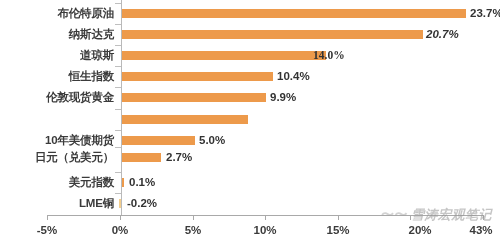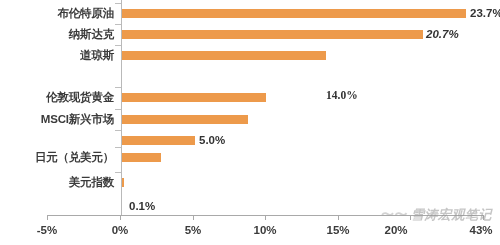--- a/index.html
+++ b/index.html
@@ -160,74 +160,88 @@
       <div class="tick-mark"></div>
       <div class="cat-label">纳斯达克</div>
       <div class="bar" style="left:122px;width:300.8px;"></div>
       <div class="val-label" style="left:426px;font-style:italic;">20.7%</div>
     </div>
 
     <div class="row" style="top:45.2px;font-family:Liberation Serif, serif;">
       <div class="tick-mark"></div>
       <div class="cat-label">道琼斯</div>
       <div class="bar" style="left:122px;width:203.5px;"></div>
-      <div class="val-label" style="left:326px;margin-top:40px;">14.0%</div>
-    </div>
-
+      <div class="val-label" style="left:313px;">14.0%</div>
+    </div>
+
+    <div class="row" style="top:66.3px;">
+      <div class="tick-mark"></div>
+      <div class="cat-label">恒生指数</div>
+      <div class="bar" style="left:122px;width:151.1px;"></div>
+      <div class="val-label" style="left:277px;">10.4%</div>
+    </div>
 
     <div class="row" style="top:87.4px;">
       <div class="tick-mark"></div>
       <div class="cat-label">伦敦现货黄金</div>
       <div class="bar" style="left:122px;width:143.9px;"></div>
+      <div class="val-label" style="left:270px;">9.9%</div>
     </div>
 
     <div class="row" style="top:108.5px;">
       <div class="tick-mark"></div>
-      <div class="cat-label">MSCI新兴市场</div>
       <div class="bar" style="left:122px;width:126.4px;"></div>
     </div>
 
     <div class="row" style="top:129.6px;">
       <div class="tick-mark"></div>
+      <div class="cat-label">10年美债期货</div>
       <div class="bar" style="left:122px;width:72.7px;"></div>
       <div class="val-label" style="left:199px;">5.0%</div>
     </div>
 
     <div class="row" style="top:147px;">
       <div class="tick-mark"></div>
       <div class="cat-label">日元（兑美元）</div>
       <div class="bar" style="left:122px;width:39.2px;"></div>
+      <div class="val-label" style="left:166px;">2.7%</div>
     </div>
 
     <div class="row" style="top:171.8px;">
       <div class="tick-mark"></div>
       <div class="cat-label">美元指数</div>
       <div class="bar" style="left:122px;width:1.5px;"></div>
-      <div class="val-label" style="left:129px;margin-top:24px;">0.1%</div>
-    </div>
-
+      <div class="val-label" style="left:129px;">0.1%</div>
+    </div>
+
+    <div class="row" style="top:192.9px;">
+      <div class="tick-mark"></div>
+      <div class="cat-label">LME铜</div>
+      <div class="bar neg" style="left:119.1px;width:2.9px;"></div>
+      <div class="val-label" style="left:127px;">-0.2%</div>
+    </div>
 
     <div class="zero-line"></div>
   </div>
 
   <div class="axis-line"></div>
 
   <div class="axis-tick" style="left:47px;"></div>
   <div class="axis-tick" style="left:120px;"></div>
   <div class="axis-tick" style="left:193px;"></div>
   <div class="axis-tick" style="left:265px;"></div>
   <div class="axis-tick" style="left:338px;"></div>
   <div class="axis-tick" style="left:410px;"></div>
   <div class="axis-tick" style="left:483px;"></div>
 
   <div class="axis-tick-label" style="left:47px;">-5%</div>
   <div class="axis-tick-label" style="left:120px;">0%</div>
   <div class="axis-tick-label" style="left:193px;">5%</div>
   <div class="axis-tick-label" style="left:265px;">10%</div>
   <div class="axis-tick-label" style="left:338px;">15%</div>
-  <div class="axis-tick-label" style="left:396px;">20%</div>
+  <div class="axis-tick-label" style="left:420px;">20%</div>
   <div class="axis-tick-label" style="left:481px;">43%</div>
 
   <div class="watermark">
     <span class="wm-mark">〜〜</span><span>雪涛宏观笔记</span>
   </div>
 
 </div>
 
 </body></html>

